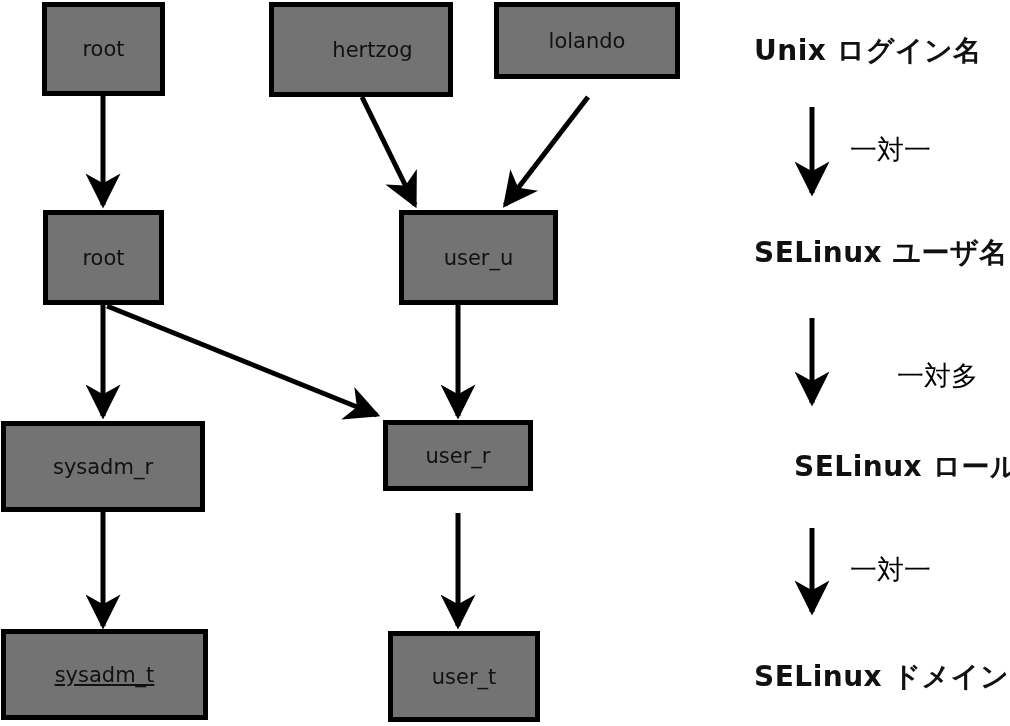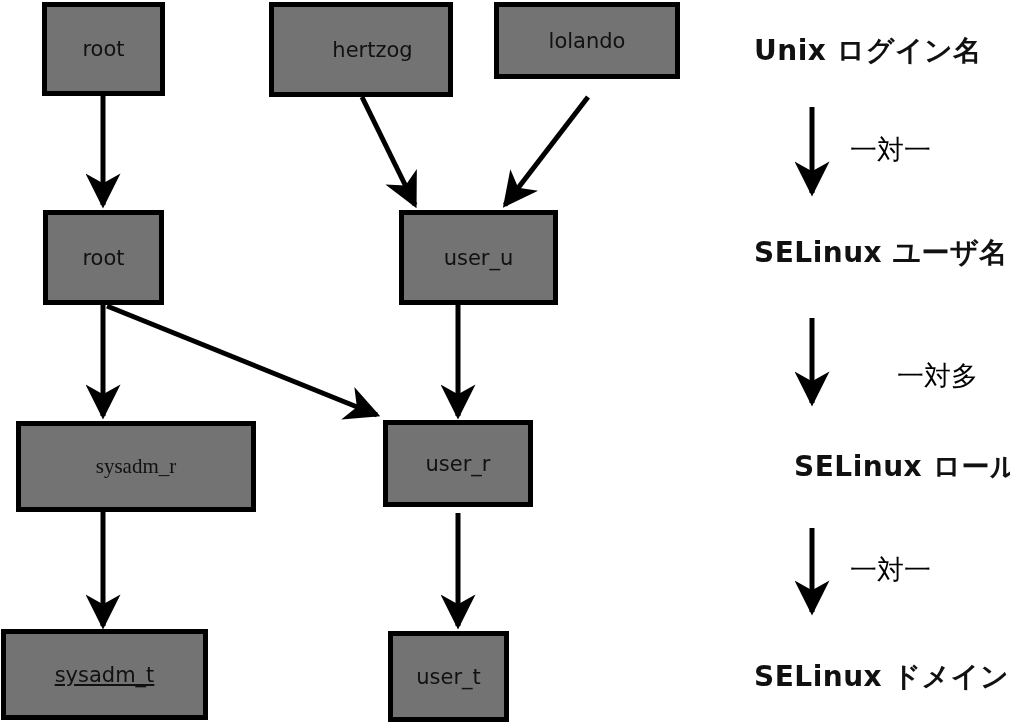--- a/index.html
+++ b/index.html
@@ -78,25 +78,25 @@
     <line x1="812" y1="528" x2="812" y2="612" stroke="#000000" stroke-width="5" marker-end="url(#ah)"></line>
   </svg>
 
   <div class="node" style="left:42px;  top:2px;   width:123px; height:94px;">root</div>
   <div class="node" style="left:269px; top:2px;   width:184px; height:95px;padding-left:23px;">hertzog</div>
   <div class="node" style="left:494px; top:2px;   width:186px; height:77px;">lolando</div>
 
   <div class="node" style="left:43px;  top:210px; width:121px; height:95px;">root</div>
   <div class="node" style="left:378px; top:210px; width:159px; height:95px;margin-left:21px;">user_u</div>
 
-  <div class="node" style="left:16px;   top:421px; width:240px; height:91px;font-family:Liberation Serif, serif;">sysadm_r</div>
-  <div class="node" style="left:383px; top:420px; width:150px; height:87px;">user_r</div>
+  <div class="node" style="left:1px;   top:421px; width:204px; height:91px;">sysadm_r</div>
+  <div class="node" style="left:383px; top:420px; width:150px; height:71px;">user_r</div>
 
   <div class="node" style="left:1px;   top:629px; width:207px; height:91px;text-decoration:underline;">sysadm_t</div>
-  <div class="node" style="left:388px; top:631px; width:121px; height:91px;">user_t</div>
+  <div class="node" style="left:388px; top:631px; width:152px; height:91px;">user_t</div>
 
   <div class="level-label" style="left:754px; top:51px;">Unix ログイン名</div>
   <div class="level-label" style="left:754px; top:253px;">SELinux ユーザ名</div>
   <div class="level-label" style="left:794px; top:467px;">SELinux ロール</div>
   <div class="level-label" style="left:754px; top:677px;">SELinux ドメイン</div>
 
   <div class="relation-label" style="left:850px; top:150px;">一対一</div>
   <div class="relation-label" style="left:850px; top:376px;margin-left:47px;">一対多</div>
   <div class="relation-label" style="left:850px; top:570px;">一対一</div>
 

